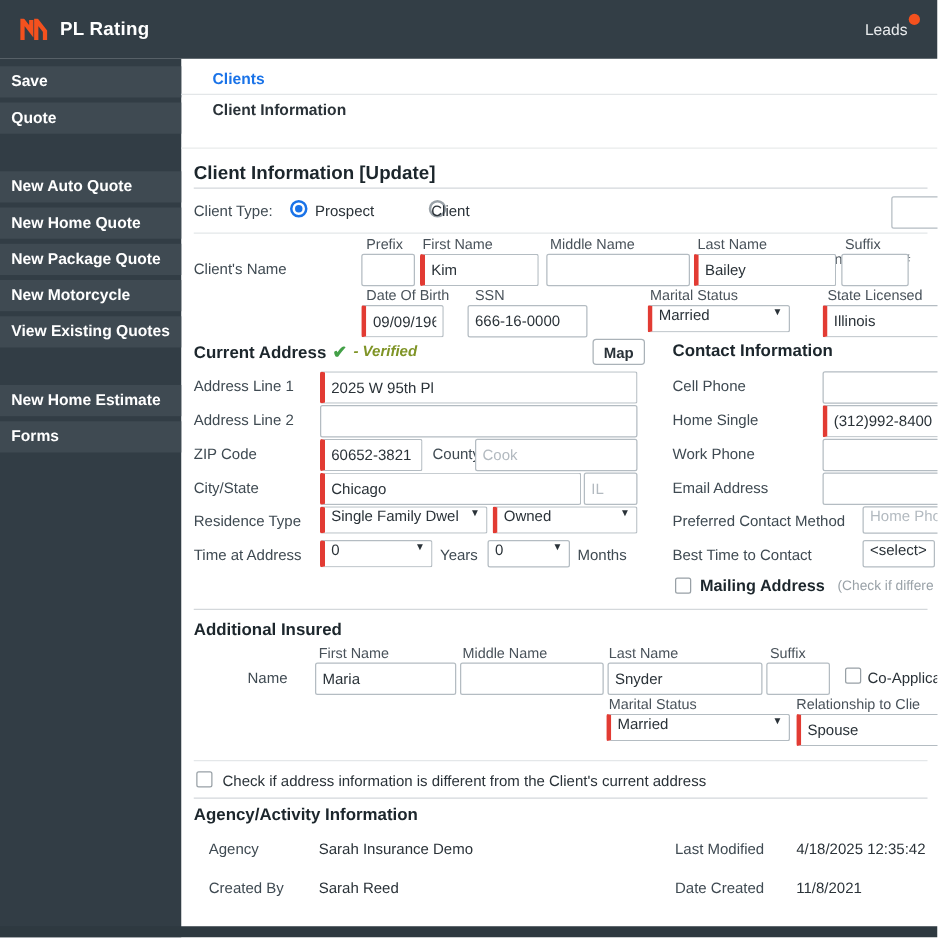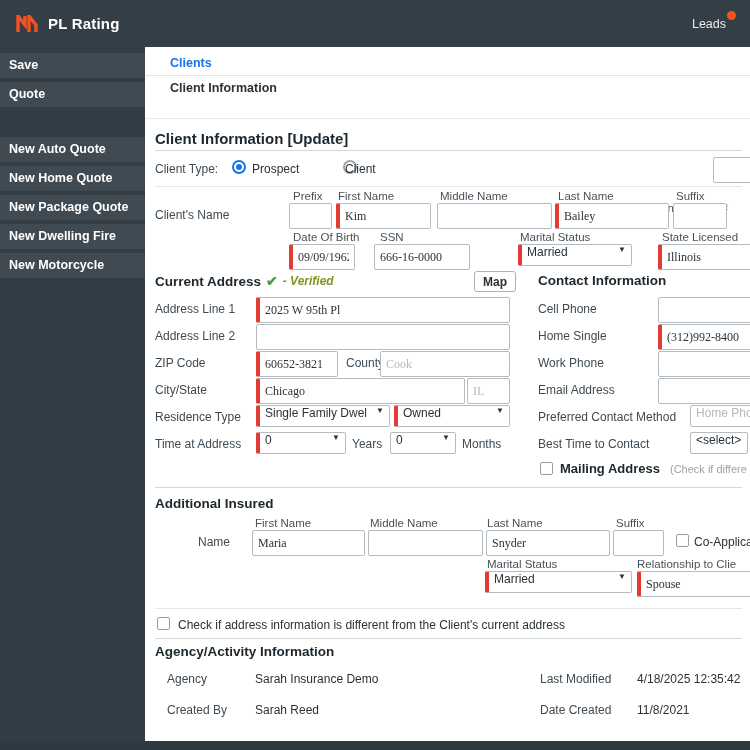--- a/index.html
+++ b/index.html
@@ -27,21 +27,21 @@
   .panel-line { left:145px; top:118px; width:605px; border-top:1px solid #e9ebec; }
 
   
   .h1 { font-size:15px; font-weight:bold; color:#1c262c; }
   .h2 { font-size:13.5px; font-weight:bold; color:#1c262c; }
   .lbl { font-size:11.5px; color:#49525a; white-space:nowrap; }
   .flbl { font-size:12px; color:#3f4a52; white-space:nowrap; }
   .val { font-size:12px; color:#2a3238; }
   .rule { border-top:1px solid #d4d8db; height:0; }
   .rule-lt { border-top:1px solid #e4e7e9; height:0; }
-  input.inp { border:1px solid #b4bcc2; border-radius:2px; height:22px; font-size:12px; color:#2a3238; padding:12px 5px; background:#fff; font-family:Liberation Serif, serif; }
+  input.inp { border:1px solid #b4bcc2; border-radius:2px; height:22px; font-size:12px; color:#2a3238; padding:12px 5px; background:#fff; font-family:Liberation Sans, sans-serif; }
   input.ghosty { color:#b3bac0; }
   .req { border-left:4px solid #e23b33 !important; }
   .sel { border:1px solid #b4bcc2; border-radius:2px; height:22px; background:#fff; font-size:12px; color:#2a3238; display:flex; align-items:flex-start; padding:0 5px; cursor:pointer; white-space:nowrap; overflow:hidden; }
   .sel .caret { margin-left:auto; font-size:8px; color:#2a3238; padding-left:4px; }
   .sel.ghost { color:#b3bac0; }
   .cb { width:13px; height:13px; border:1.5px solid #98a0a6; border-radius:2px; background:#fff; display:inline-block; cursor:pointer; }
   .radio { width:14px; height:14px; border:2px solid #9aa2a8; border-radius:50%; background:#fff; display:inline-block; cursor:pointer; position:relative; }
   .radio.on { border-color:#1a73e8; }
   .radio.on::after { content:""; position:absolute; left:2px; top:2px; width:6px; height:6px; border-radius:50%; background:#1a73e8; }
   .check { color:#43a047; font-size:14px; font-weight:bold; }
@@ -76,24 +76,28 @@
 <div class="abs sidebar">
   <div class="side-group">
     <div class="side-item">Save</div>
     <div class="side-item">Quote</div>
   </div>
   <div class="side-gap"></div>
   <div class="side-group">
     <div class="side-item">New Auto Quote</div>
     <div class="side-item">New Home Quote</div>
     <div class="side-item">New Package Quote</div>
-    <div class="side-item">New Dwelling Fire</div>
     <div class="side-item">New Motorcycle</div>
+    <div class="side-item">View Existing Quotes</div>
   </div>
   <div class="side-gap"></div>
+  <div class="side-group">
+    <div class="side-item">New Home Estimate</div>
+    <div class="side-item">Forms</div>
+  </div>
 </div>
 
 
 <div class="abs tab-clients" style="left:170px; top:56px;">Clients</div>
 <div class="abs tabline"></div>
 <div class="abs crumb" style="left:170px; top:81px;">Client Information</div>
 <div class="abs panel-line"></div>
 
 
 <div class="abs h1" style="left:155px; top:130px;">Client Information [Update]</div>

